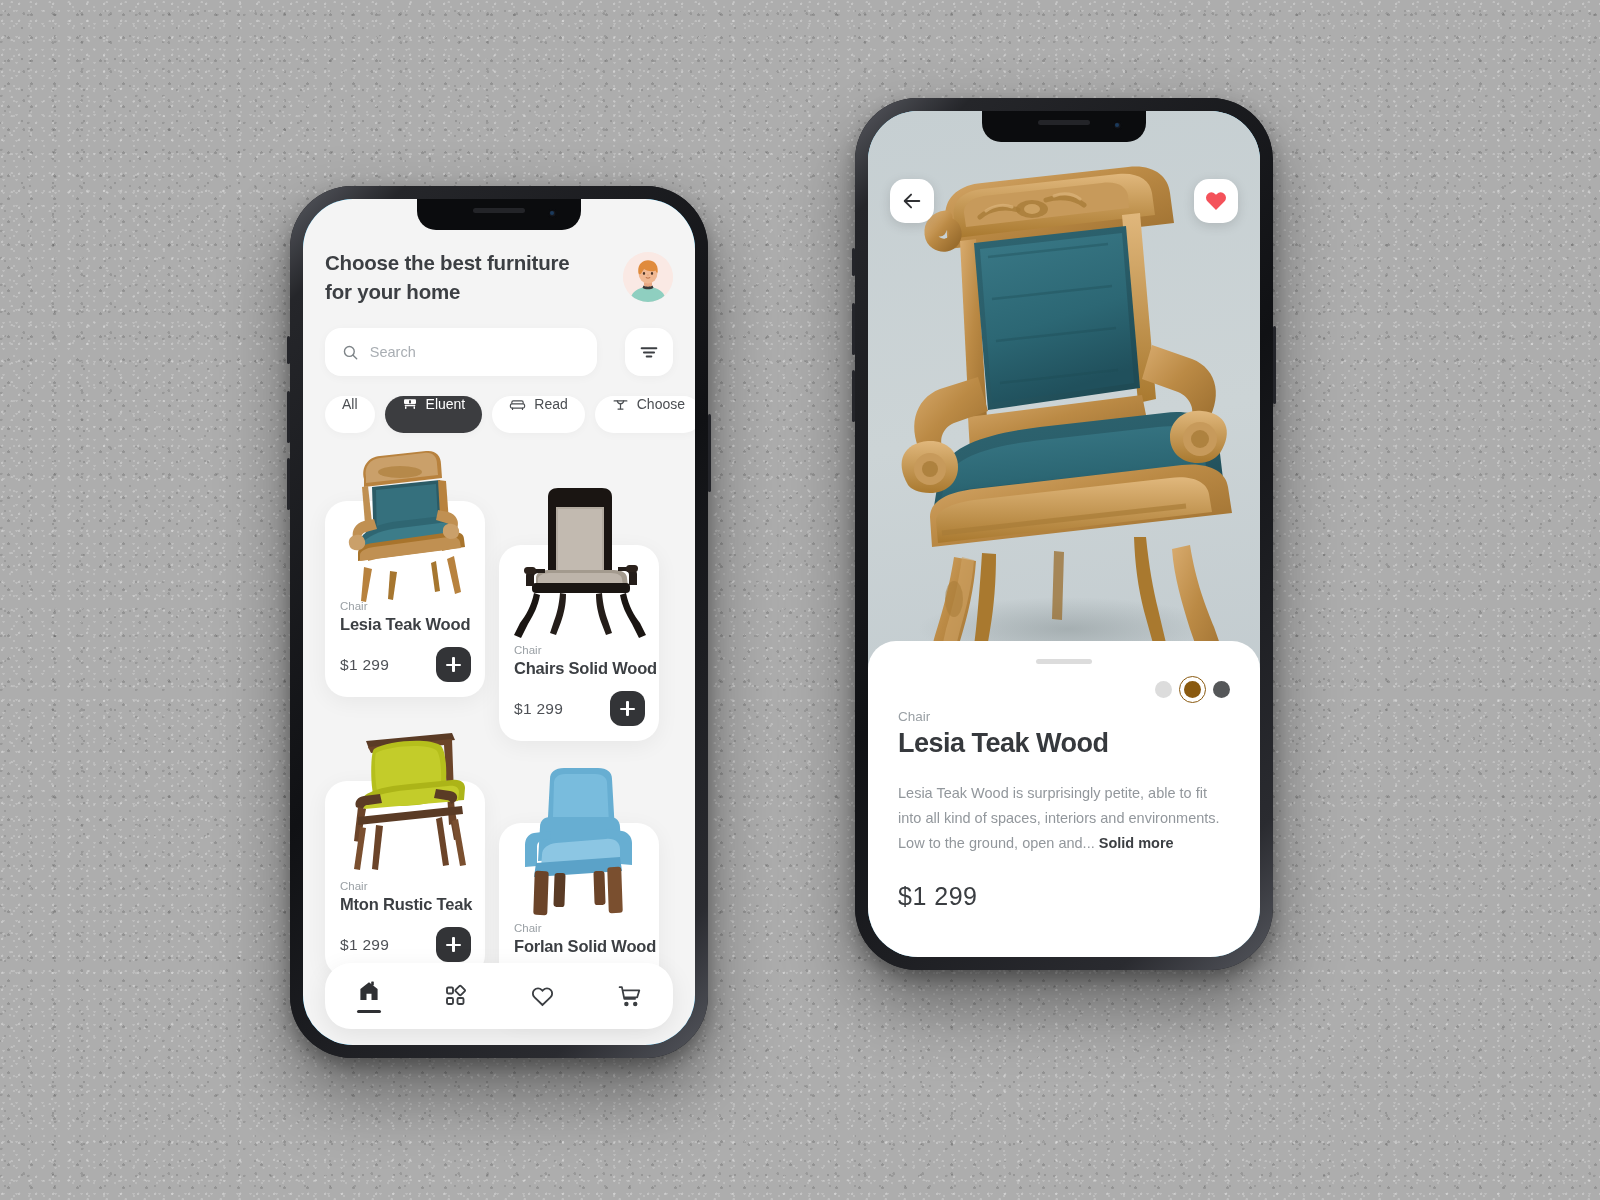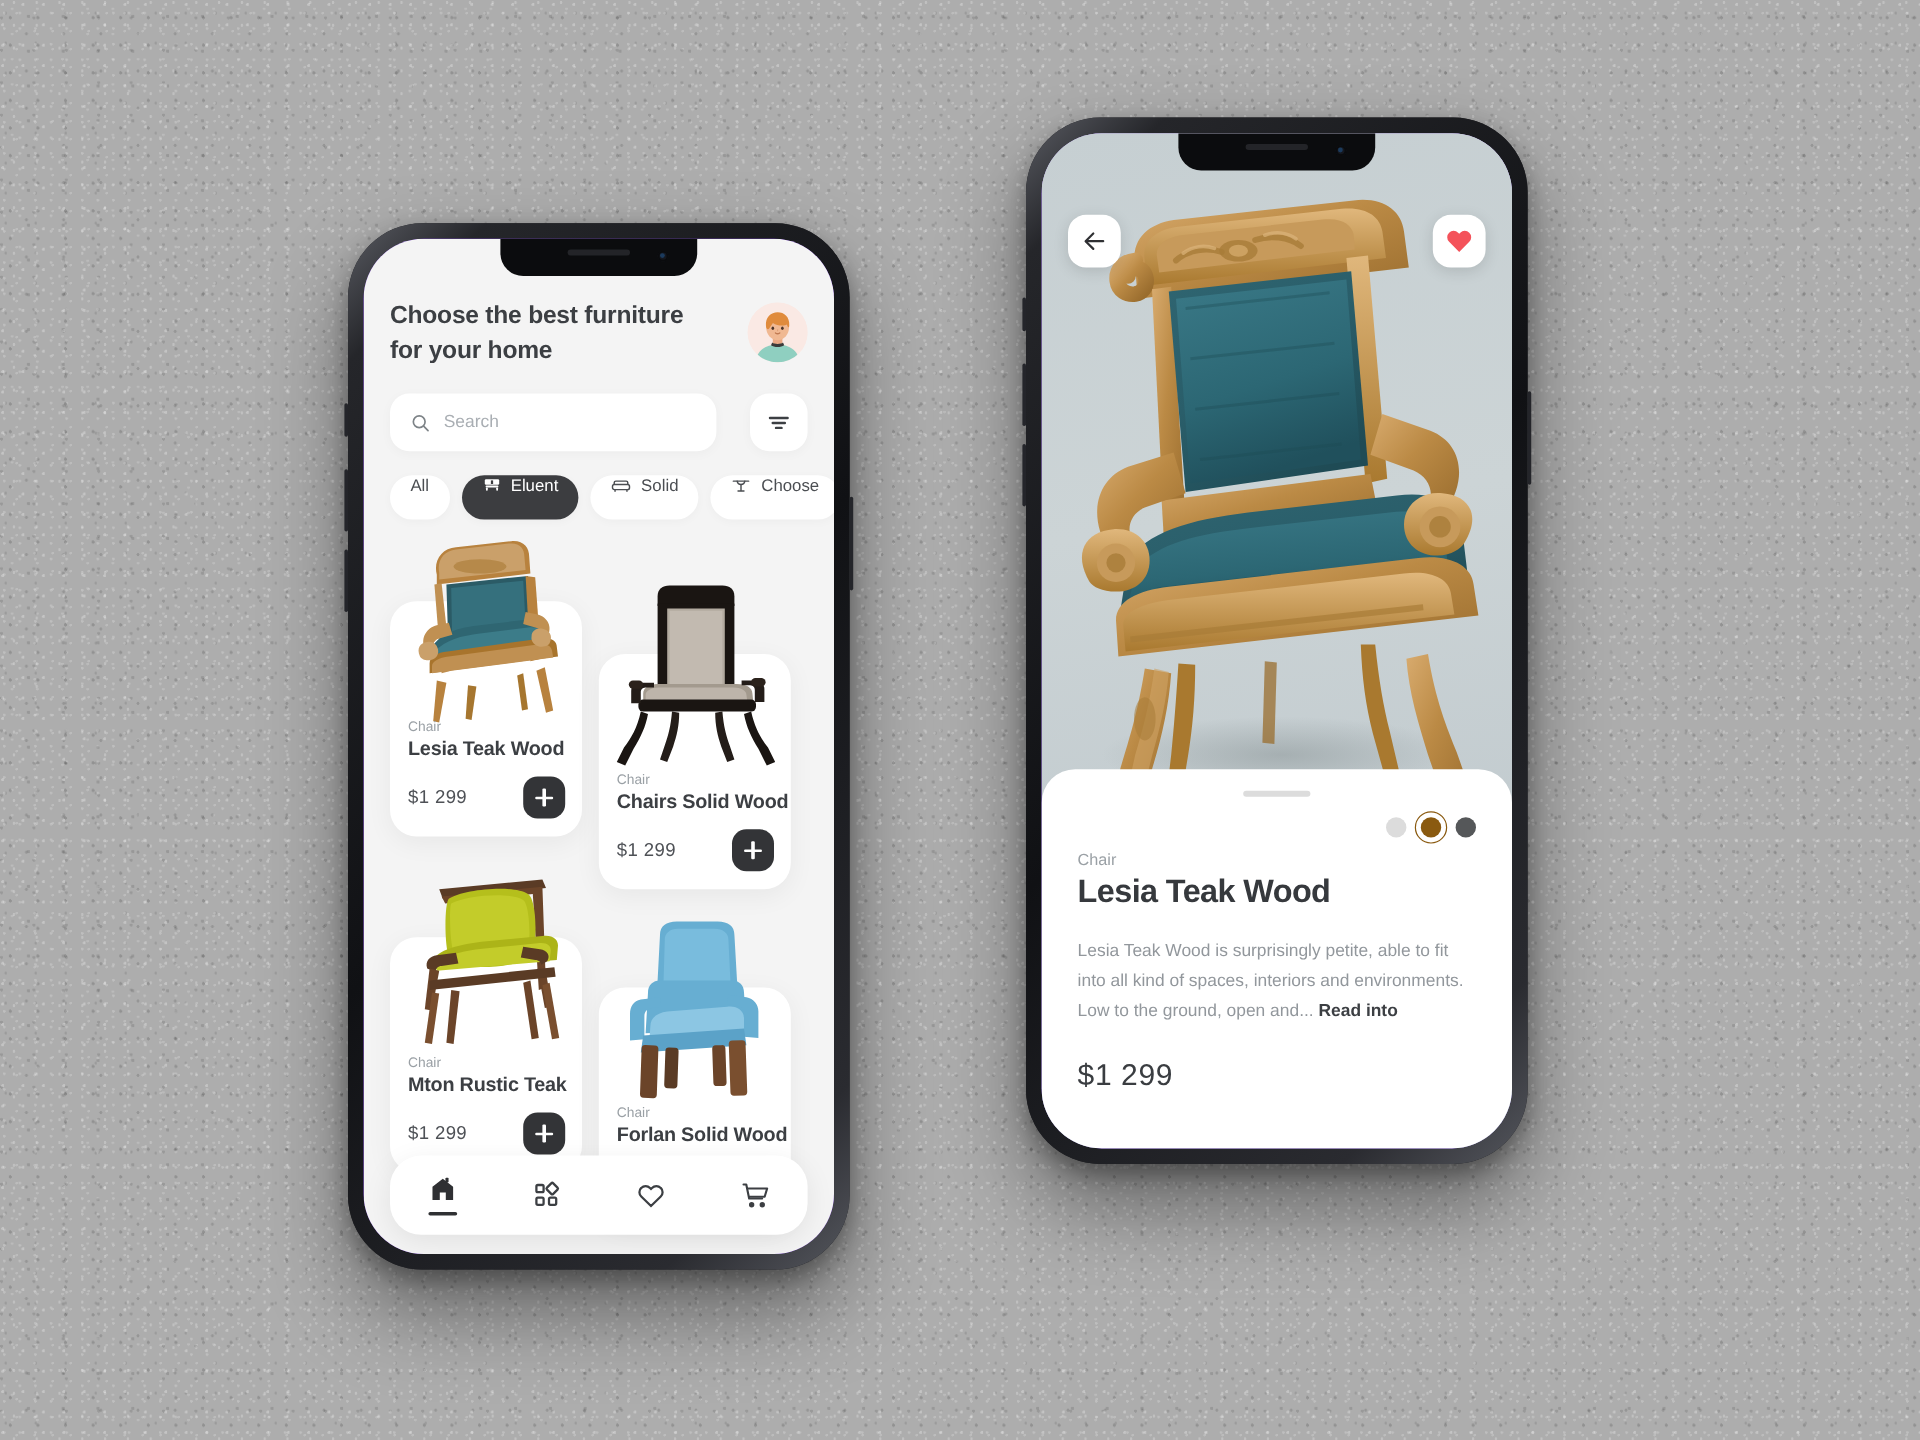--- a/index.html
+++ b/index.html
@@ -42,21 +42,21 @@
   .phone::before { 
     content:"";
     position:absolute; inset:0;
     border-radius: 62px;
     background: linear-gradient(135deg,#5a5c63 0%,#25262a 9%,#101114 50%,#2a2b30 88%,#55575e 100%);
     z-index:0;
   }
   .phone-inner {
     position: relative; z-index: 2;
     width: 100%; height: 100%;
-    background: #6d28d9;
+    background: #0ea5e9;
     border-radius: 50px;
     overflow: hidden;
   }
   .notch {
     position: absolute; top: 0; left: 50%;
     transform: translateX(-50%);
     width: 164px; height: 31px;
     background: #0b0c0e;
     border-radius: 0 0 19px 19px;
     z-index: 40;
@@ -267,21 +267,21 @@
           </svg>
           <span>Eluent</span>
         </div>
         <div class="chip">
           <svg width="17" height="17" viewBox="0 0 24 24" fill="none" stroke="#4b4e52" stroke-width="1.7">
             <path d="M4 11V9a2 2 0 0 1 2-2h12a2 2 0 0 1 2 2v2"></path>
             <rect x="2" y="11" width="20" height="6" rx="2.2"></rect>
             <line x1="5" y1="17" x2="5" y2="19" stroke-linecap="round"></line>
             <line x1="19" y1="17" x2="19" y2="19" stroke-linecap="round"></line>
           </svg>
-          <span>Solid</span>
+          <span>Read</span>
         </div>
         <div class="chip">
           <svg width="17" height="17" viewBox="0 0 24 24" fill="none" stroke="#4b4e52" stroke-width="1.7" stroke-linecap="round">
             <line x1="3" y1="7" x2="21" y2="7"></line>
             <path d="M7.5 7c.5 3 3 4 4.5 4s4-1 4.5-4"></path>
             <line x1="12" y1="11" x2="12" y2="18"></line>
             <line x1="8.5" y1="18.5" x2="15.5" y2="18.5"></line>
           </svg>
           <span>Choose</span>
         </div>
@@ -569,21 +569,21 @@
         <div class="dots">
           <div class="dot" style="background:#dcdcdc;"></div>
           <div class="dot sel" style="background:#8a5a10;"></div>
           <div class="dot" style="background:#555759;"></div>
         </div>
 
         <div class="d-cat">Chair</div>
         <div class="d-title">Lesia Teak Wood</div>
         <div class="d-desc">
           <span>Lesia Teak Wood is surprisingly petite, able to fit into all kind of spaces, interiors and environments. Low to the ground, open and...</span>
-          <b>Read into</b>
+          <b>Solid more</b>
         </div>
         <div class="d-foot">
           <div class="d-price">$1 299</div>
         </div>
       </div>
 
     </div>
   </div>
 </div>
 

